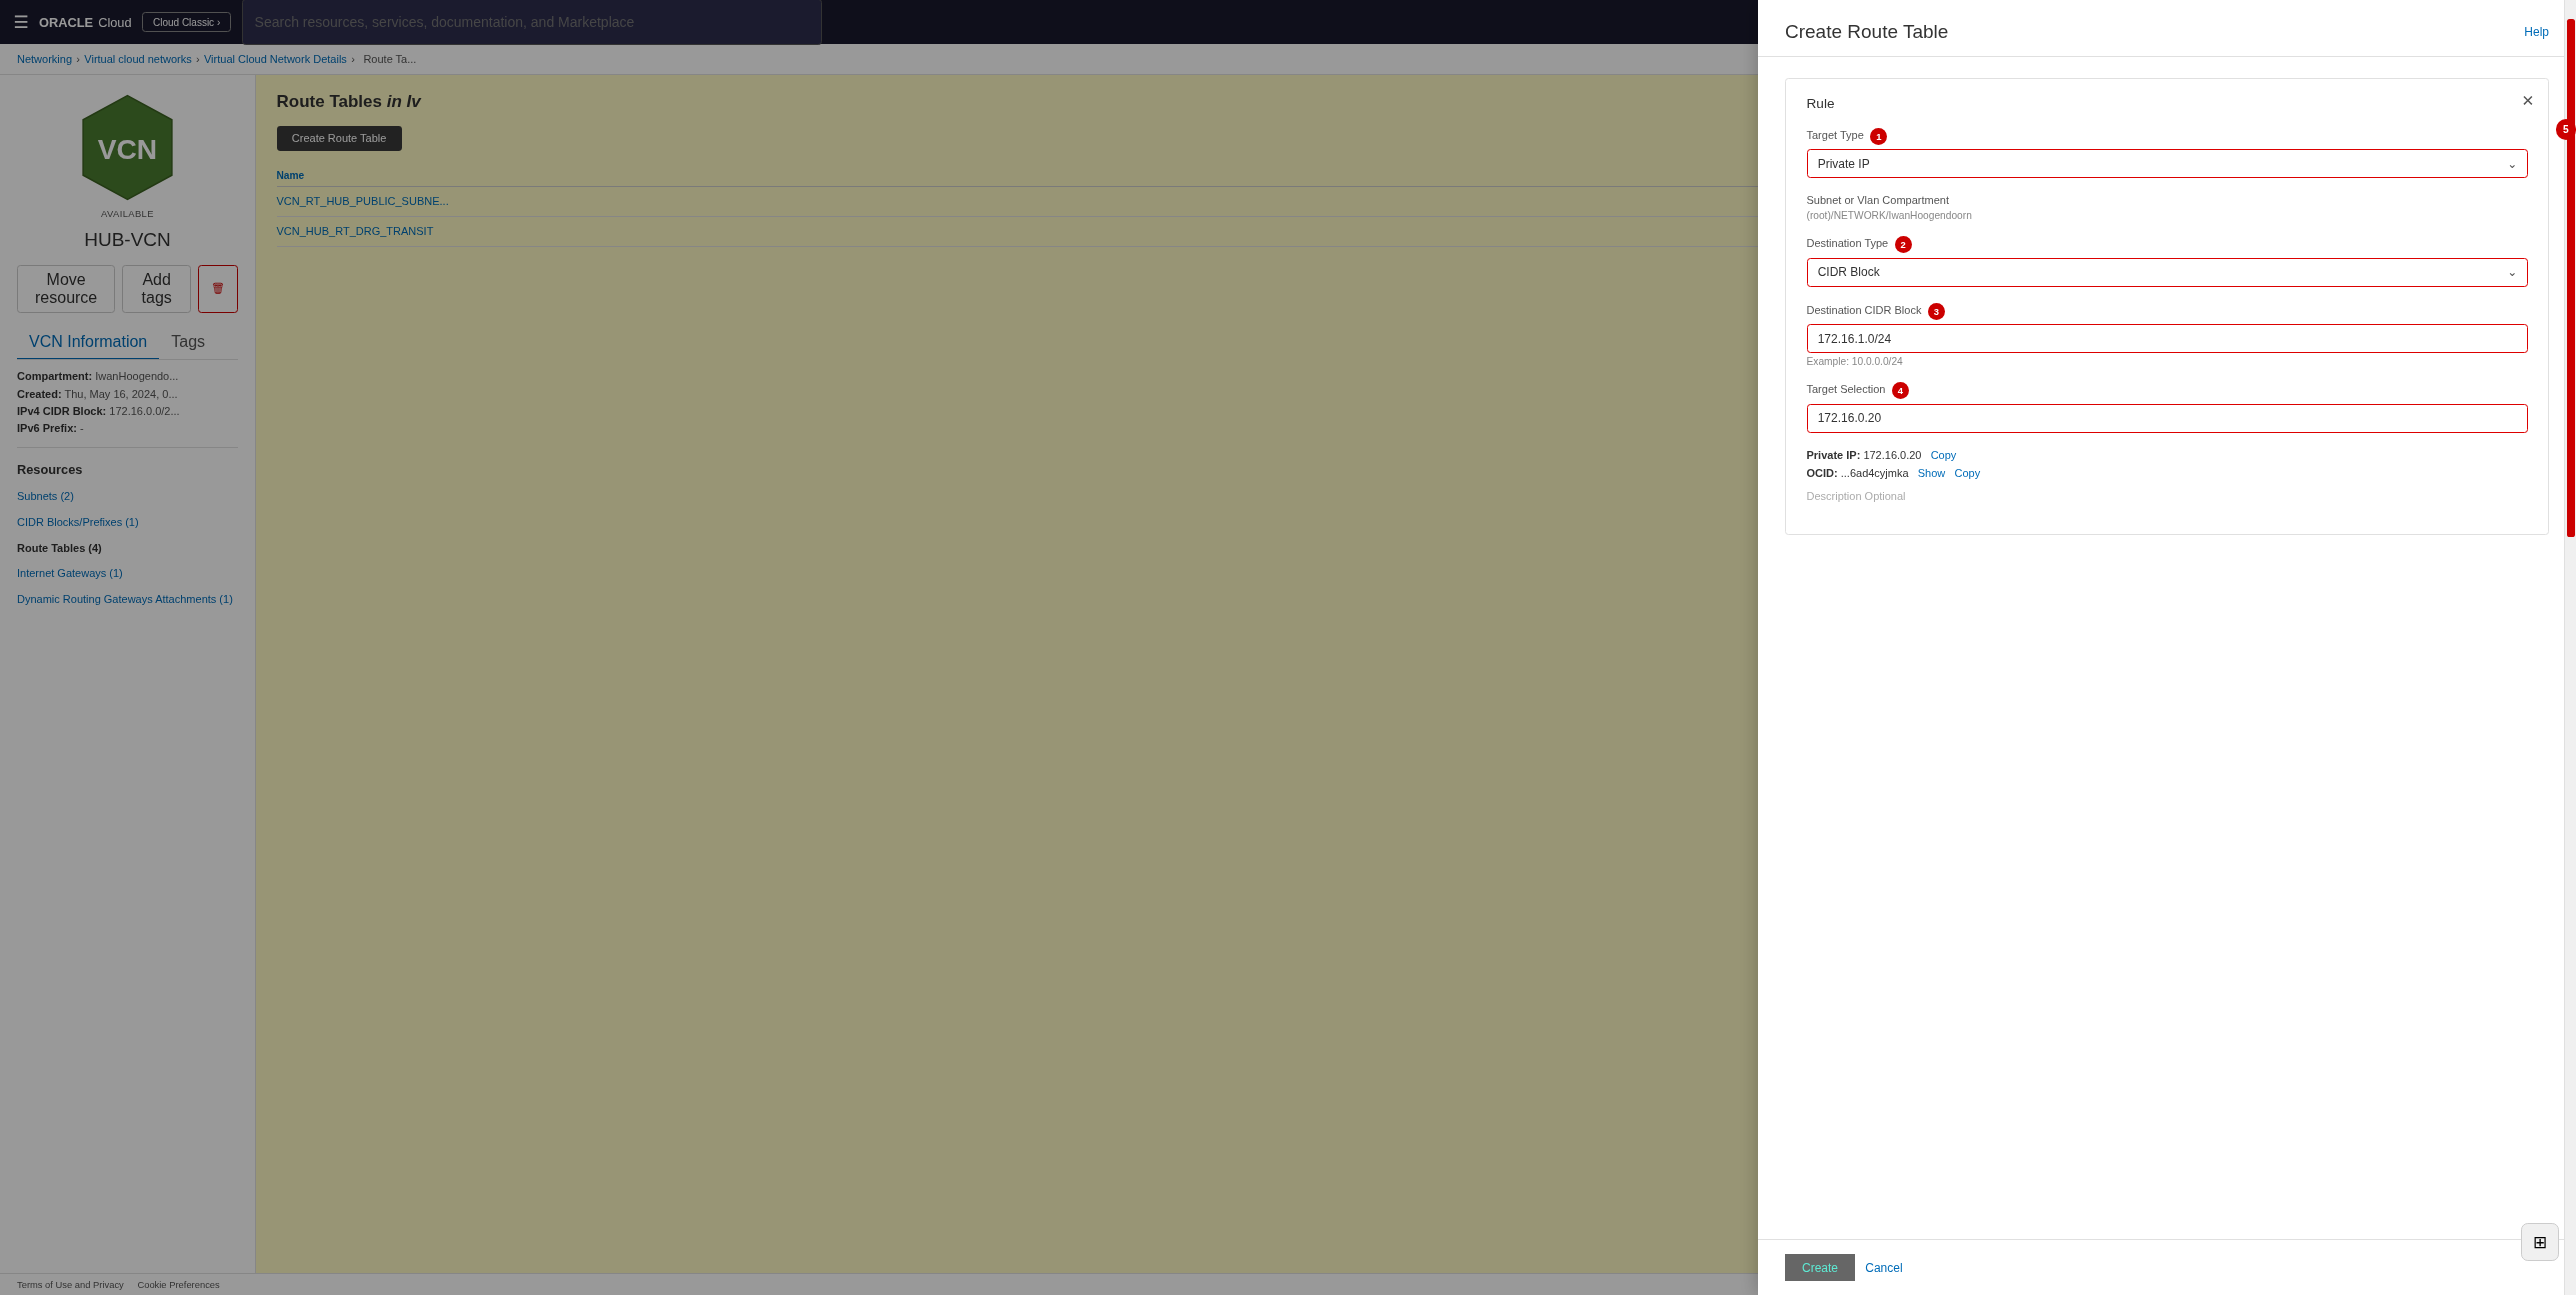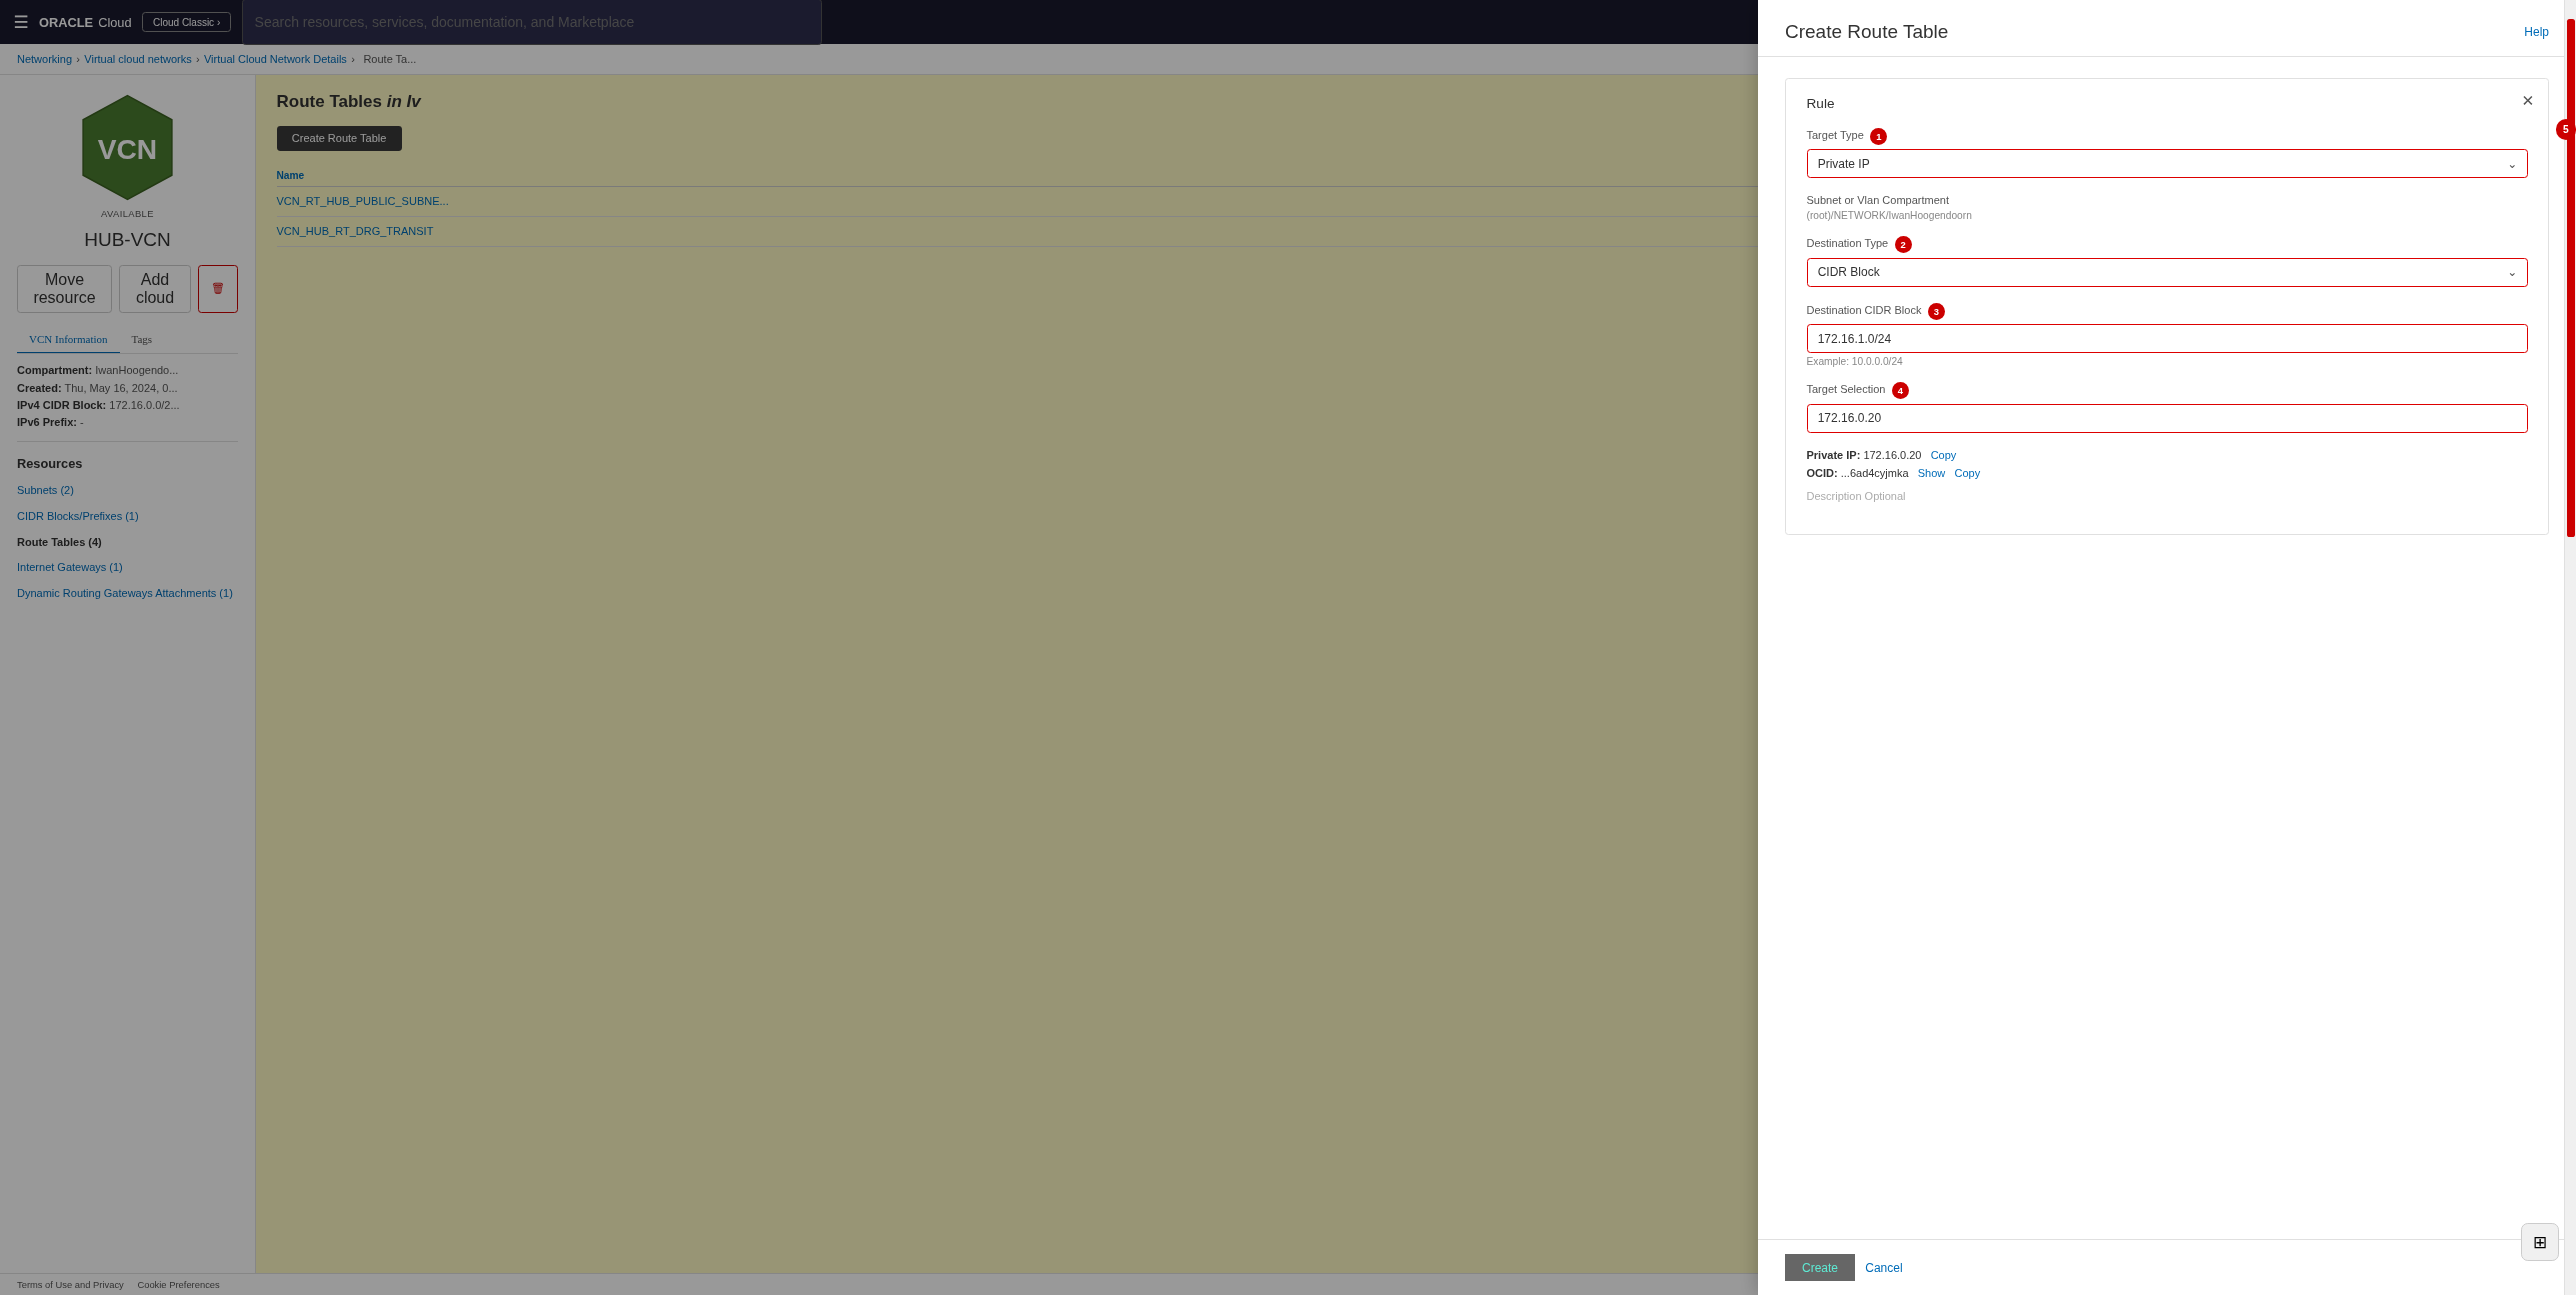--- a/index.html
+++ b/index.html
@@ -101,21 +101,21 @@
       background: white;
       color: #333;
       padding: 5.1px 12px;
       border-radius: 3.4px;
       cursor: pointer;
       font-size: 16px;
     }
     .btn-danger { border: 0.9px solid #c00; background: white; color: #c00; padding: 5.1px 12px; border-radius: 3.4px; cursor: pointer; font-size: 11px; }
 
     .tabs-row { display: flex; border-bottom: 0.9px solid #e0e0e0; margin-bottom: 10.2px; }
-    .tab { padding: 6.8px 12px; cursor: pointer; font-size: 11px; color: #555; font-family: Liberation Serif, serif; }
+    .tab { padding: 6.8px 12px; cursor: pointer; font-size: 16px; color: #555; }
     .tab.active { color: #006cb8; border-bottom: 1.7px solid #006cb8; }
 
     .info-section { font-size: 11px; }
     .info-row { margin-bottom: 5.1px; color: #555; }
     .info-row strong { color: #333; }
 
     .section-divider { border: none; border-top: 0.9px solid #e0e0e0; margin: 13.6px 0; }
 
     .resources-title { font-size: 12.8px; font-weight: 600; color: #333; margin-bottom: 10.2px; }
     .resource-link { display: block; color: #006cb8; text-decoration: none; font-size: 11px; margin-bottom: 6.8px; cursor: pointer; padding: 3.4px 0; }
@@ -384,21 +384,21 @@
           <text x="65" y="90" text-anchor="middle" fill="white" font-size="38" font-weight="700" font-family="Arial">VCN</text>
         </svg>
       </div>
       <div class="vcn-label">AVAILABLE</div>
     </div>
 
     <div class="vcn-title">HUB-VCN</div>
 
     <div class="action-buttons">
       <button class="btn-secondary">Move resource</button>
-      <button class="btn-secondary">Add cloud</button>
+      <button class="btn-secondary">Add tags</button>
       <button class="btn-danger">🗑</button>
     </div>
 
     <div class="tabs-row">
       <div class="tab active">VCN Information</div>
       <div class="tab">Tags</div>
     </div>
 
     <div class="info-section">
       <div class="info-row">

